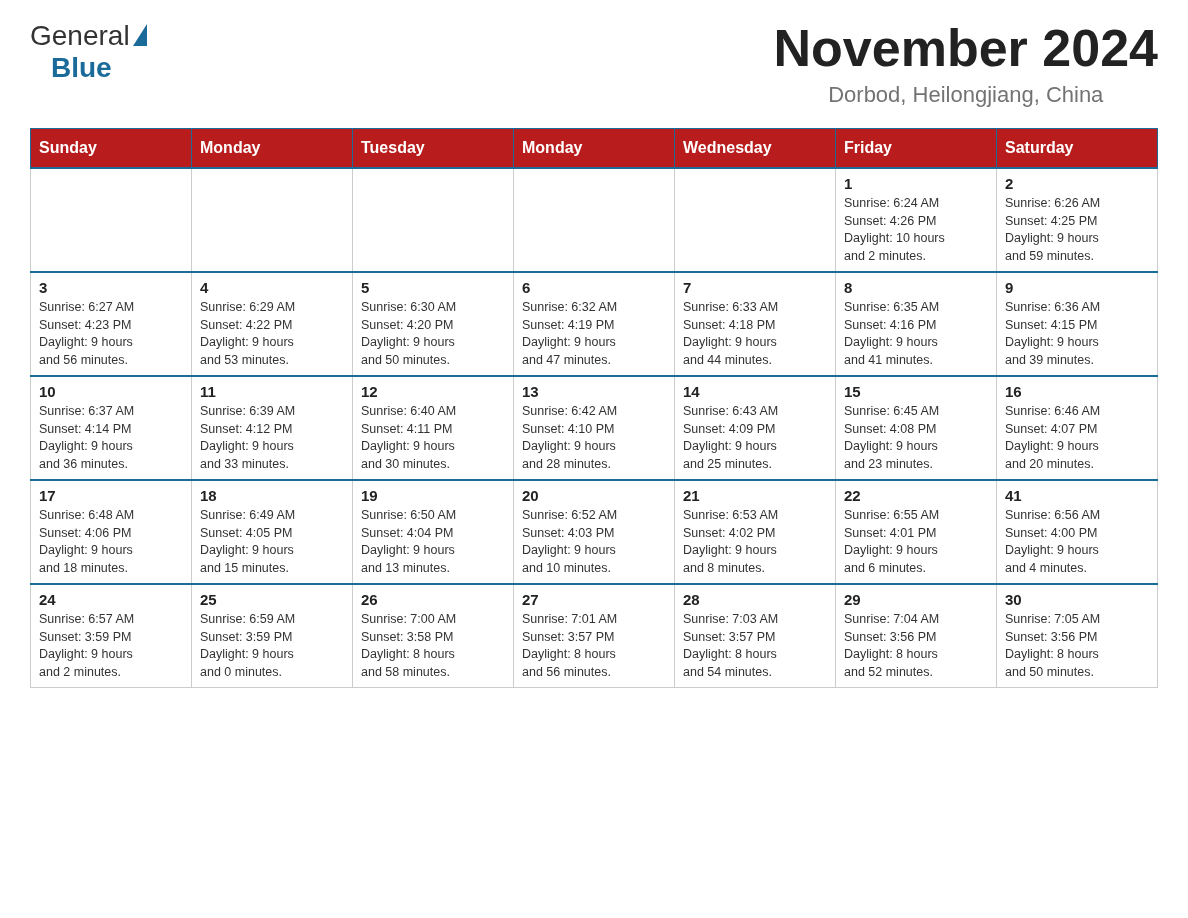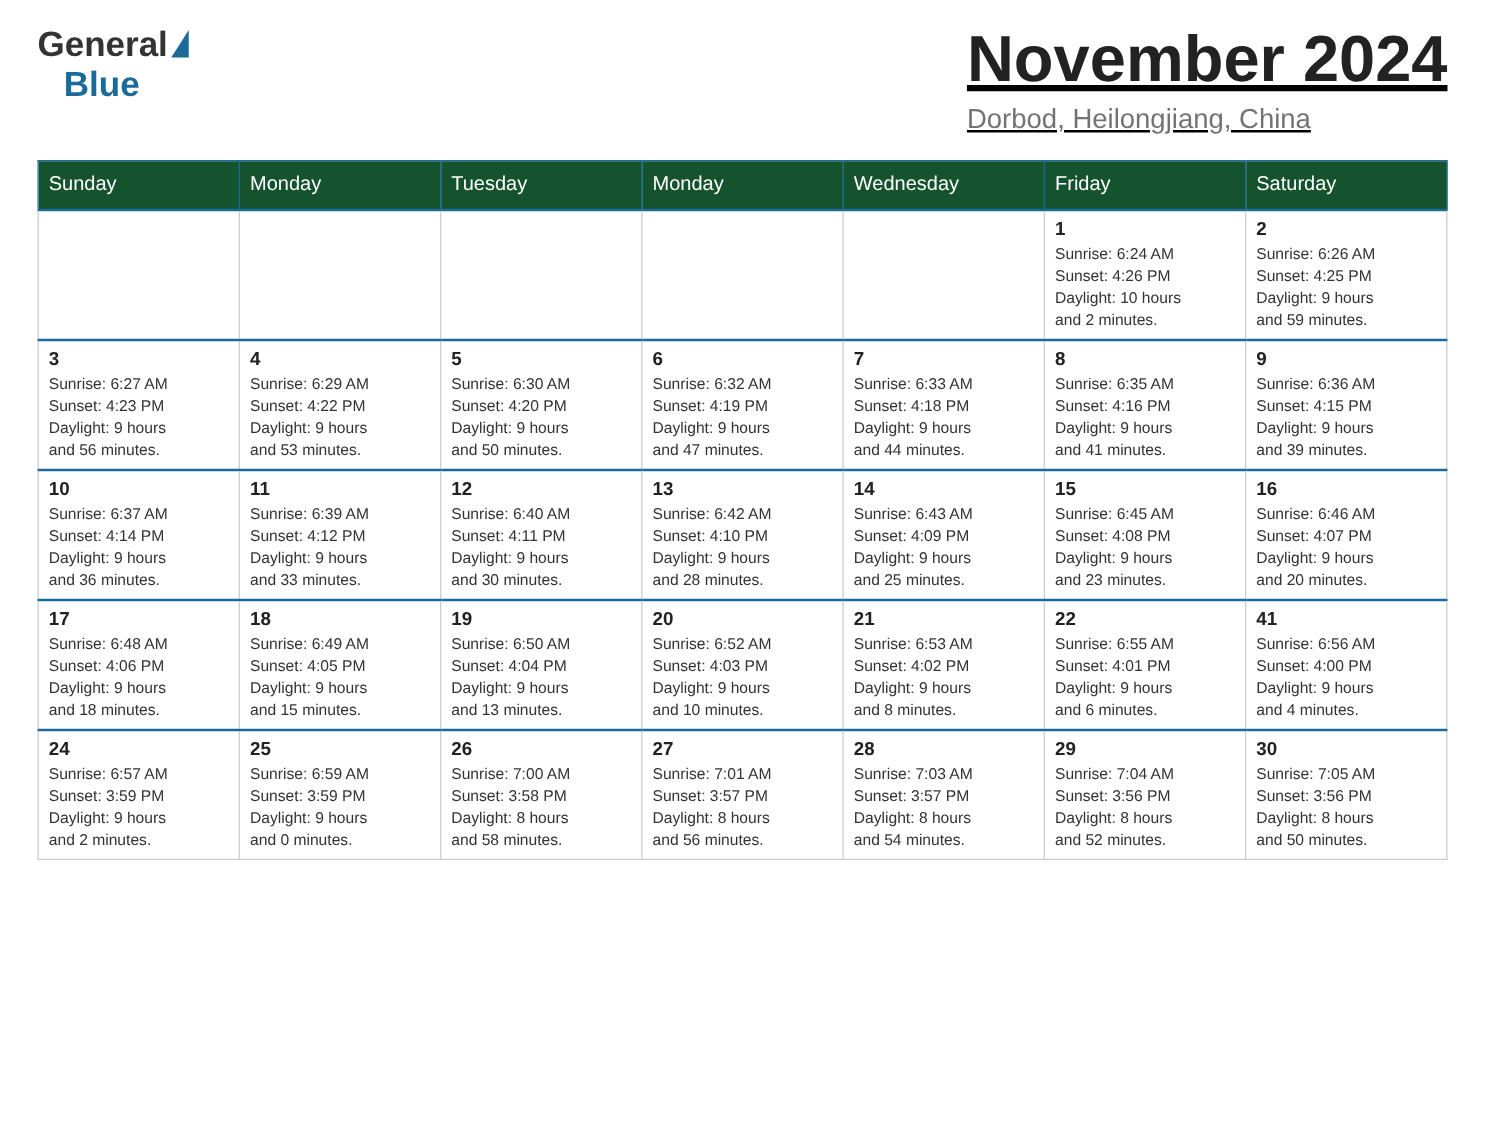--- a/index.html
+++ b/index.html
@@ -11,63 +11,62 @@
       min-height: 918px;
     }
     .header {
       display: flex;
       justify-content: space-between;
       align-items: flex-start;
       margin-bottom: 20px;
     }
     .logo-general {
       font-size: 28px;
-      font-weight: bold;
+      font-weight: normal;
       color: #333;
     }
     .logo-triangle {
       width: 0;
       height: 0;
       border-left: 14px solid transparent;
       border-right: 0px solid transparent;
       border-bottom: 22px solid #1a6b9a;
       margin-left: 3px;
       margin-bottom: 2px;
     }
     .logo-blue {
       font-size: 28px;
       font-weight: bold;
       color: #1a6b9a;
       margin-left: 2px;
     }
     .title-section {
-      text-align: left;
-      text-decoration: underline;
+      text-align: center;
     }
     .month-title {
       font-size: 52px;
       font-weight: bold;
       color: #222;
       line-height: 1.1;
     }
     .location {
       font-size: 22px;
       color: #737373;
       margin-top: 5px;
     }
     .calendar {
       width: 100%;
       border-collapse: collapse;
     }
     .calendar th {
-      background-color: #14532d;
+      background-color: #b91c1c;
       color: #fff;
       padding: 10px 8px;
       font-size: 16px;
-      font-weight: normal;
+      font-weight: bold;
       text-align: left;
       border: 1px solid #1a6b9a;
     }
     .calendar td {
       vertical-align: top;
       padding: 6px 8px;
       border: 1px solid #ccc;
       width: 14.28%;
       min-height: 100px;
       font-size: 13px;

